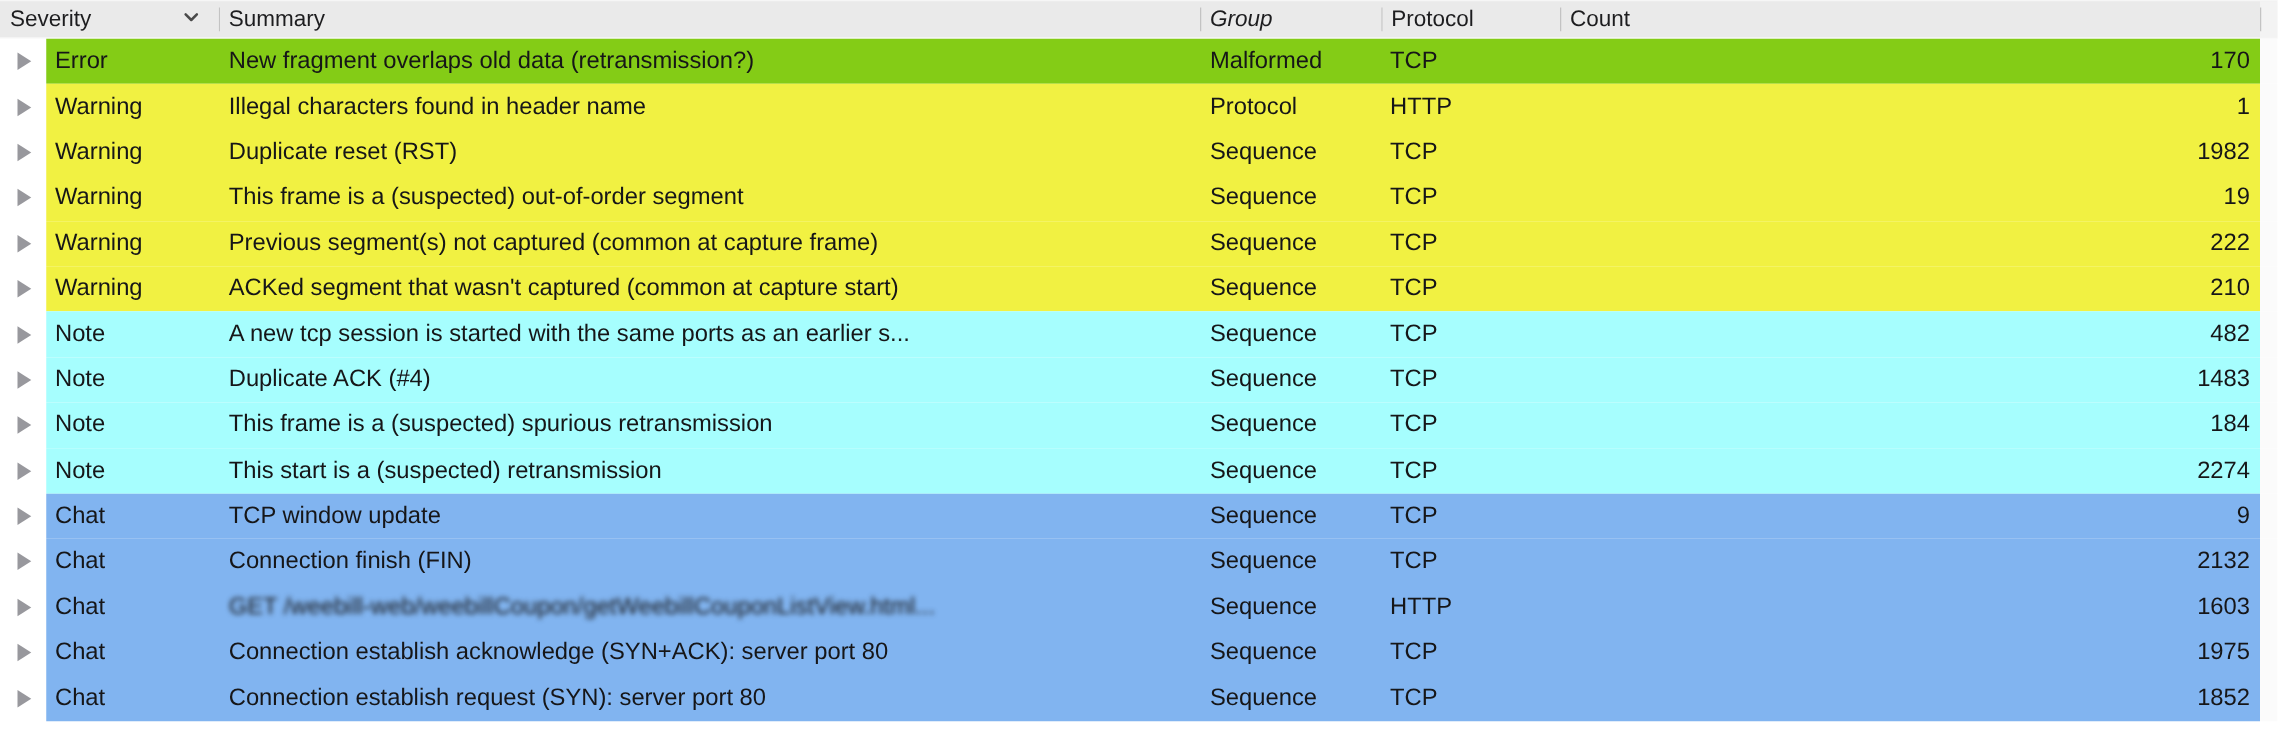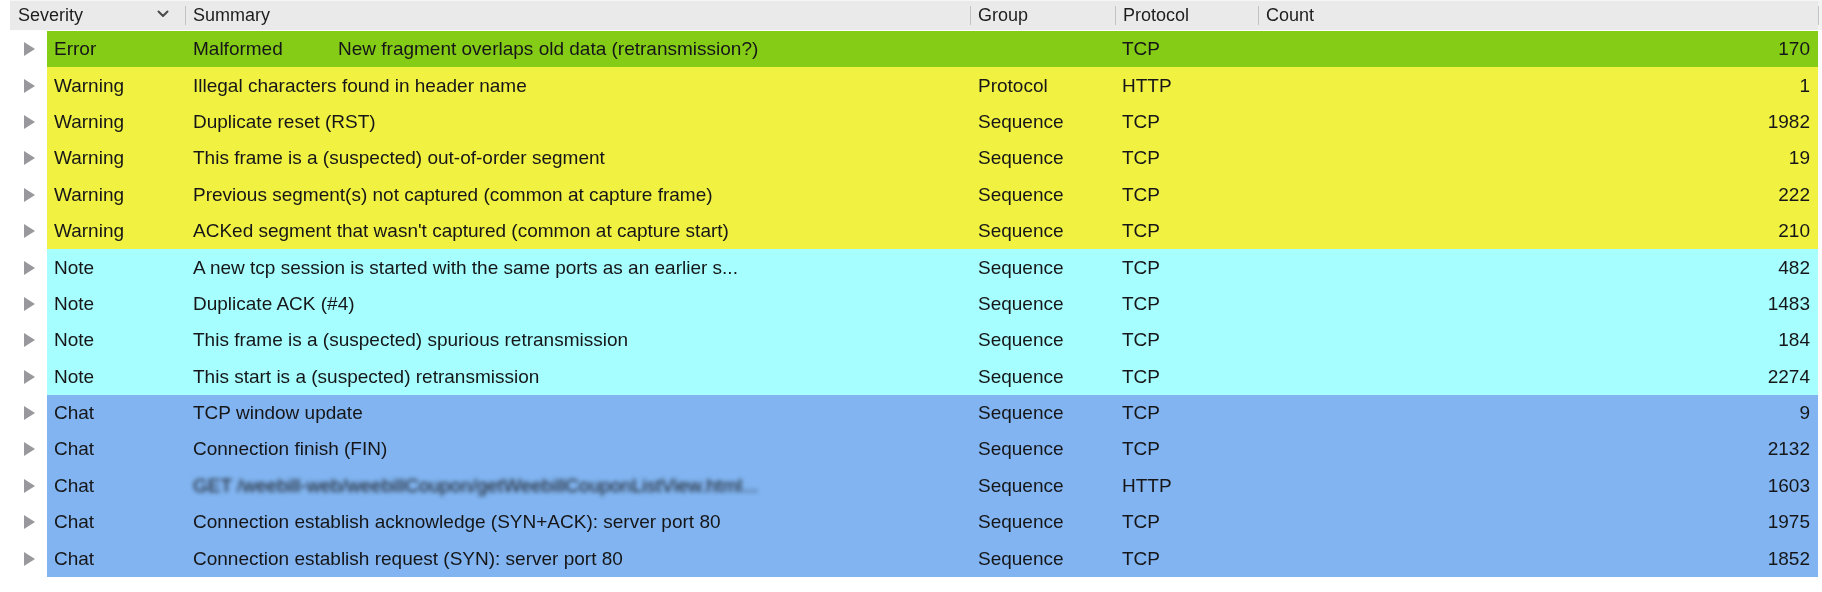--- a/index.html
+++ b/index.html
@@ -6,21 +6,20 @@
   html, body {
     width: 1822px; height: 592px;
     background: #ffffff;
     font-family: "Liberation Sans", sans-serif;
     overflow: hidden;
   }
   .table {
     position: relative;
     width: 1822px; height: 592px;
     background: #ffffff;
-    padding-left: 10px;
   }
 
   
   .header {
     display: flex;
     width: 1822px; height: 31px;
     background: #eaeaea;
     border-top: 1px solid #f6f6f6;
     border-bottom: 1px solid #fdfdfd;
     font-size: 18px;
@@ -37,21 +36,21 @@
   }
   .hcell.withline::before {
     content: '';
     position: absolute;
     left: 0; top: 5px;
     width: 1px; height: 19px;
     background: #c3c3c3;
   }
   .h-severity { width: 175px; }
   .h-summary  { width: 785px; }
-  .h-group    { width: 145px; }
+  .h-group    { width: 145px; font-style: italic; }
   .h-protocol { width: 143px; }
   .h-count    { width: 560px; }
   .h-strip    { width: 14px; padding: 0; background: #f3f3f3; }
   .sort-chevron {
     position: absolute;
     right: 16px; top: 9px;
   }
 
   
   .body { width: 1822px; }
@@ -127,22 +126,22 @@
     <div class="hcell h-strip withline"></div>
   </div>
 
   <div class="body">
   <div class="row">
     <div class="gutter">
       <span class="tri"></span>
     </div>
     <div class="band" style="background: #84cc16;">
       <div class="cell c-sev">Error</div>
+      <div class="cell c-summary">New fragment overlaps old data (retransmission?)</div>
       <div class="cell c-group">Malformed</div>
-      <div class="cell c-summary">New fragment overlaps old data (retransmission?)</div>
       <div class="cell c-protocol">TCP</div>
       <div class="cell c-count">170</div>
     </div>
     <div class="rstrip"></div>
   </div>
 
   <div class="row">
     <div class="gutter">
       <span class="tri"></span>
     </div>

